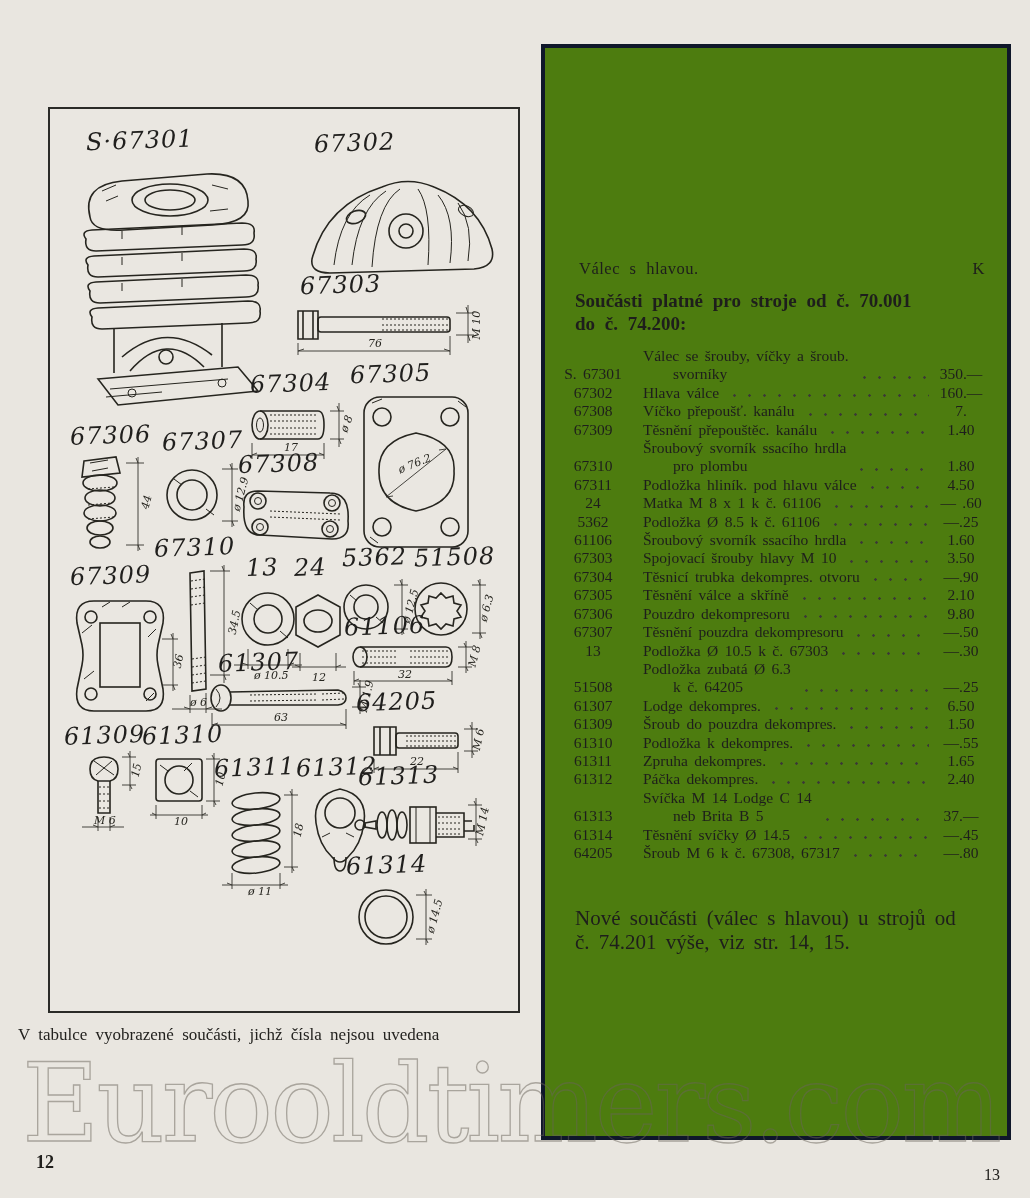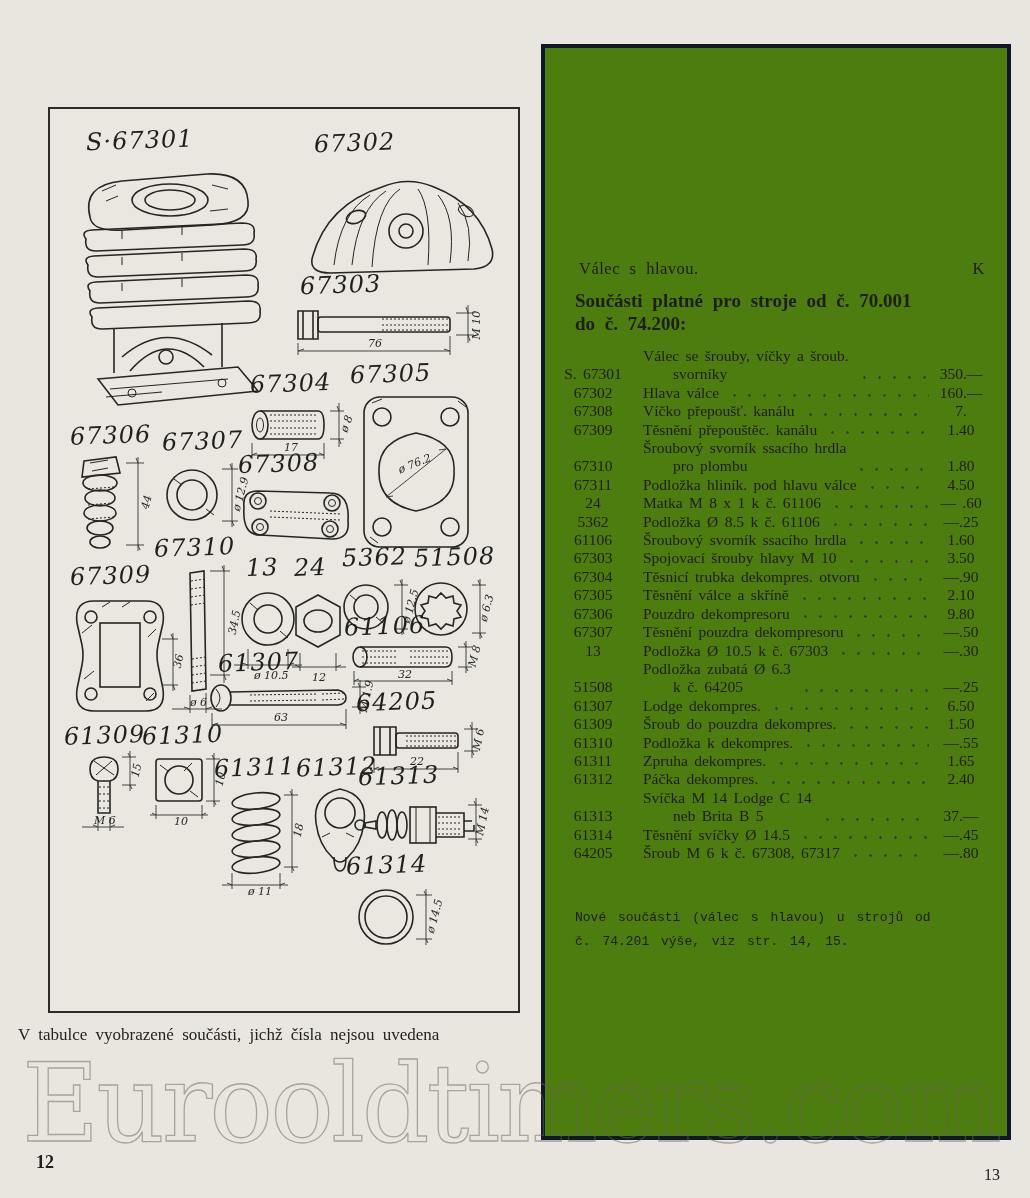--- a/index.html
+++ b/index.html
@@ -25,21 +25,21 @@
   #pricehead{display:flex;justify-content:space-between;margin:211px 22px 0 34px;font-size:16.5px;letter-spacing:0.5px;word-spacing:5px;}
   #pricesub{margin:10px 20px 0 30px;font-weight:bold;font-size:19px;line-height:23px;word-spacing:5px;}
   #pricetable{margin:12px 18px 0 10px;font-size:15.5px;line-height:18.4px;word-spacing:2.5px;}
   .prow{display:flex;align-items:flex-end;}
   .pnum{flex:none;width:76px;text-align:center;padding-right:12px;}
   .pdesc{flex:0 1 auto;display:block;max-width:268px;font-family:Liberation Serif, serif;}
   .pdesc2{display:block;padding-left:30px;}
   .pdesc2:empty{display:none;}
   .pleader{flex:1 1 10px;min-width:8px;height:7px;margin:0 4px 3px 6px;background-image:radial-gradient(circle,#3c3b35 1.1px,rgba(0,0,0,0) 1.5px);background-size:15px 5px;background-repeat:repeat-x;background-position:2px 1px;}
   .pprice{flex:none;width:56px;text-align:center;white-space:nowrap;}
-  #pricefoot{margin:44px 24px 0 30px;font-size:13px;line-height:24px;word-spacing:4px;font-family:Liberation Mono, monospace;}
+  #pricefoot{margin:44px 24px 0 30px;font-size:21px;line-height:24px;word-spacing:4px;}
 
   
   .wm{position:absolute;pointer-events:none;font-family:"DejaVu Serif",serif;color:rgba(105,100,90,0.14);-webkit-text-fill-color:transparent;-webkit-text-stroke:1.3px rgba(105,100,90,0.50);white-space:nowrap;z-index:6;}
   #wm1{left:22px;top:1042px;font-size:106px;letter-spacing:-3px;transform:scaleY(1.02);}
   #wm2{left:26px;top:1146px;font-size:37px;-webkit-text-stroke:1px rgba(105,100,90,0.48);}
   .pageno{position:absolute;font-weight:bold;color:#21201d;z-index:7;}
   #pageno-left{left:36px;top:1152px;font-size:18px;}
   #pageno-right{left:984px;top:1166px;font-size:16px;font-weight:normal;}
 </style>
 </head>

